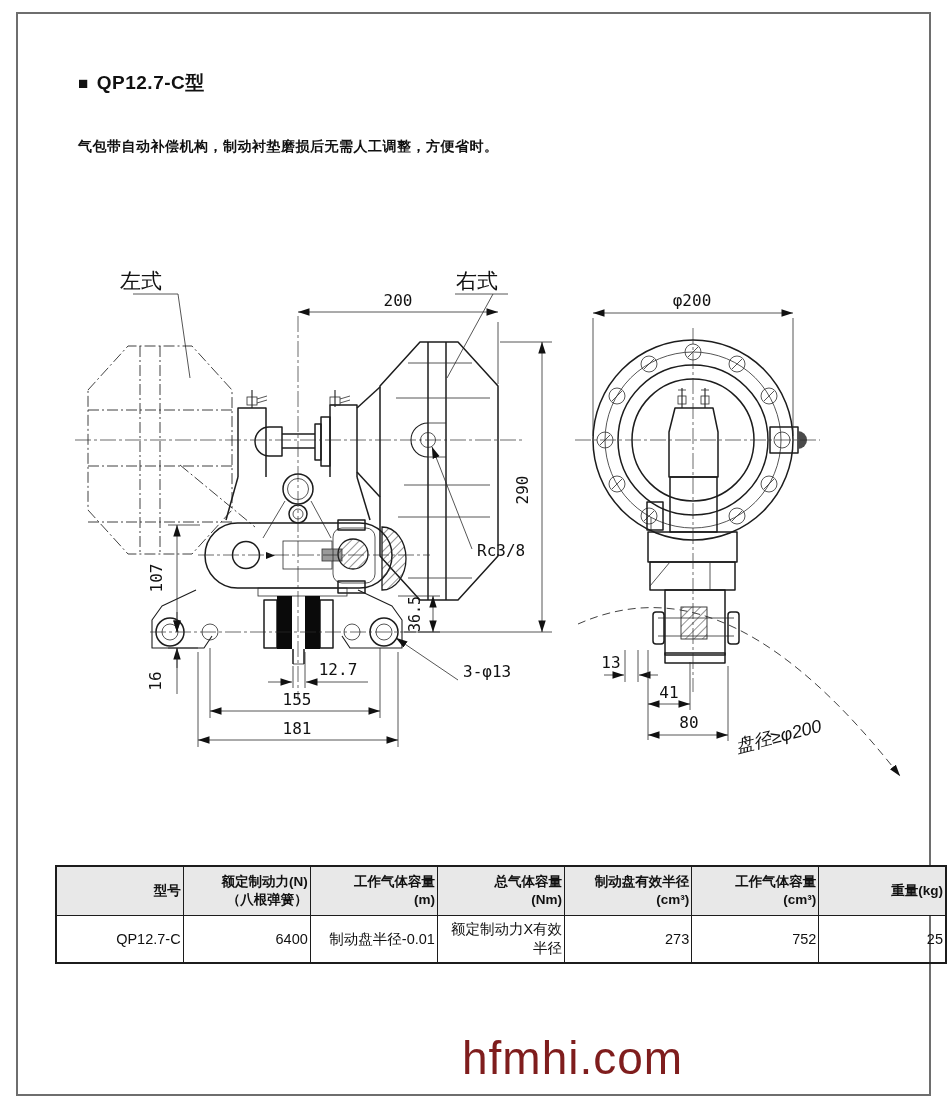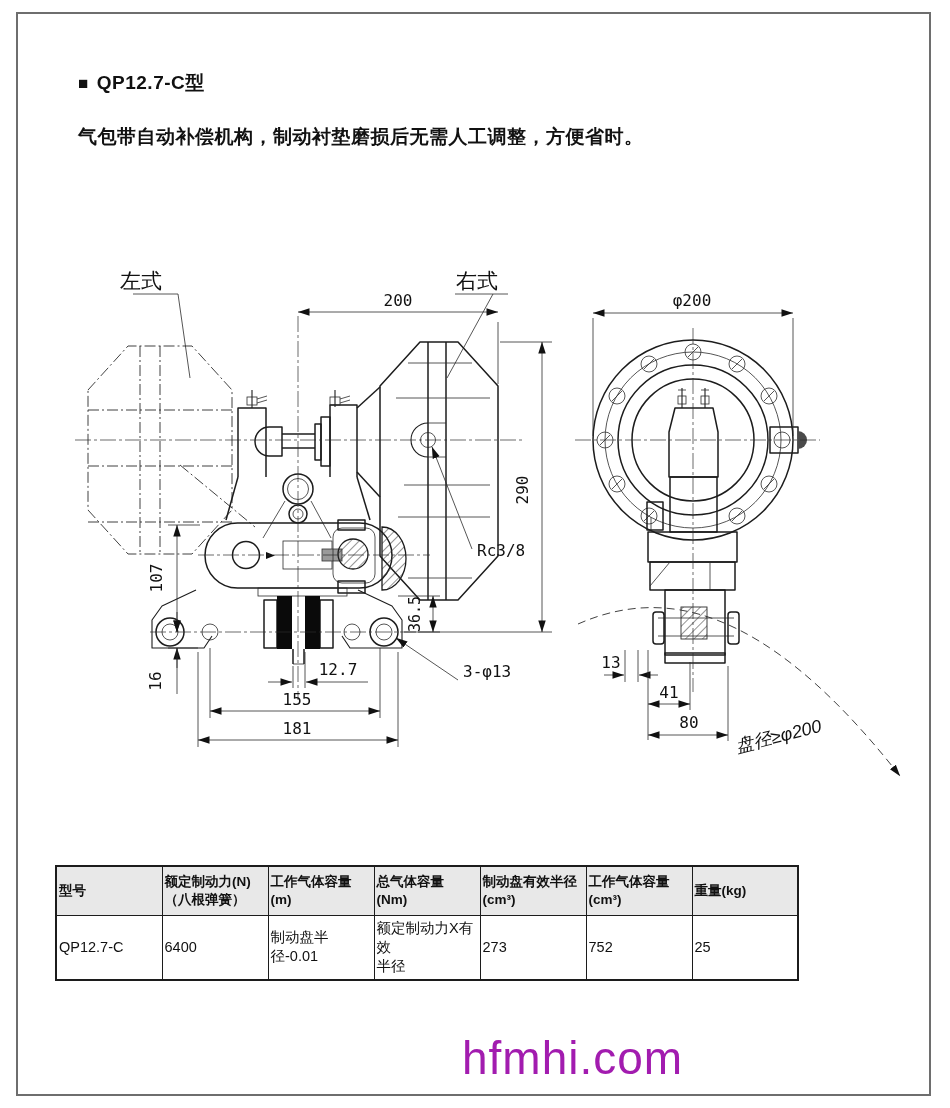--- a/index.html
+++ b/index.html
@@ -1,37 +1,37 @@
 <!DOCTYPE html>
 <html><head>
 <meta charset="utf-8">
 <style>
   html,body{margin:0;padding:0;background:#fff;}
   body{width:950px;height:1108px;position:relative;font-family:"Liberation Sans",sans-serif;color:#111;overflow:hidden;}
   .frame{position:absolute;left:16px;top:12px;width:915px;height:1084px;border:2px solid #6e6e6e;box-sizing:border-box;background:#fff;}
   .title{position:absolute;left:78px;top:70px;font-size:19px;font-weight:bold;letter-spacing:.5px;display:flex;align-items:center;gap:8px;}
   .title .bullet{font-size:17px;line-height:1;}
-  .desc{position:absolute;left:78px;top:124px;font-size:19px;font-weight:600;letter-spacing:.5px;}
+  .desc{position:absolute;left:78px;top:138px;font-size:14px;font-weight:600;letter-spacing:.5px;}
   svg.drawing{position:absolute;left:0;top:0;}
   .ol{fill:none;stroke:#1c1c1c;stroke-width:1.5;stroke-linejoin:round;}
   .ml{fill:none;stroke:#1c1c1c;stroke-width:1.1;stroke-linejoin:round;}
   .tl{fill:none;stroke:#2b2b2b;stroke-width:.8;}
   .cl{fill:none;stroke:#2b2b2b;stroke-width:.7;stroke-dasharray:16 3 3 3;}
   .ph{fill:none;stroke:#2b2b2b;stroke-width:.9;stroke-dasharray:11 3 2 3;}
   .dash{fill:none;stroke:#2b2b2b;stroke-width:.9;stroke-dasharray:8 5;}
   .dimtext{font-family:"DejaVu Sans Mono",monospace;font-size:16px;fill:#111;}
   .dimtext.sm{font-size:15px;}
   .cjk{font-family:"Liberation Sans",sans-serif;font-size:21px;fill:#111;}
   .cjk.note{font-size:18px;}
-  .spec-table{position:absolute;left:55px;top:865px;width:744px;border-collapse:collapse;table-layout:fixed;
-    border:2px solid #1c1c1c;text-align:left;}
+  .spec-table{position:absolute;left:55px;top:865px;width:892px;border-collapse:collapse;table-layout:fixed;
+    border:2px solid #1c1c1c;text-align:right;}
   .spec-table th,.spec-table td{border:1px solid #1c1c1c;white-space:pre-line;padding:3px 2px;vertical-align:middle;}
   .spec-table th{background:#e8e8e8;font-size:13.5px;font-weight:bold;height:42px;line-height:1.35;}
   .spec-table td{font-size:14.5px;height:40px;line-height:1.3;}
-  .watermark{position:absolute;left:462px;top:1031px;font-size:46px;letter-spacing:1px;color:#a21caf;font-weight:400;}
+  .watermark{position:absolute;left:462px;top:1031px;font-size:46px;letter-spacing:1px;color:#7f1d1d;font-weight:400;}
 </style>
 </head>
 <body>
 
 <div class="frame"></div>
 
 <div class="title">
   <span class="bullet">■</span>
   <span>QP12.7-C型</span>
 </div>

